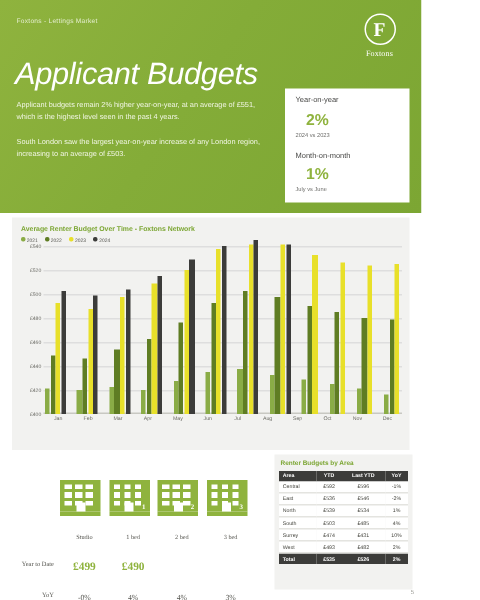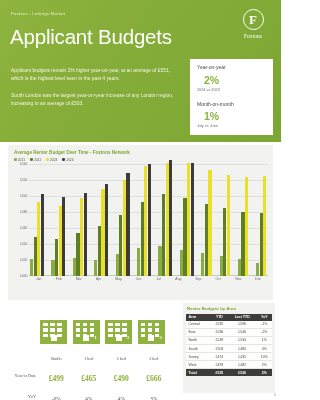--- a/index.html
+++ b/index.html
@@ -16,23 +16,24 @@
     position: absolute;
     left: 0; top: 0;
     width: 281px; height: 142px;
     background: linear-gradient(125deg, #8fb33e 0%, #84ac38 45%, #7ca633 100%);
   }
   .hero-breadcrumb {
     position: absolute; left: 11px; top: 11px;
     font-size: 4.4px; color: #e4eece; letter-spacing: .18px;
   }
   .hero-title {
-    position: absolute; left: 10px; top: 25px;
+    position: absolute; left: 10px; top: 38px;
     font-size: 20.5px; color: #ffffff; font-weight: 400;
     letter-spacing: -.2px;
+    font-style: italic;
   }
   .hero-para {
     position: absolute; left: 11px; width: 172px;
     font-size: 4.9px; color: #f0f5e2; line-height: 1.62;
   }
   .hero-para.p1 { top: 67px; }
   .hero-para.p2 { top: 92px; }
 
   
   .logo {
@@ -469,23 +470,21 @@
     <div class="bed-row r-name" id="rowName">
         <div class="bed-rowlabel"></div>
         <div class="bed-cell"><span class="bed-name">Studio</span></div>
         <div class="bed-cell"><span class="bed-name">1 bed</span></div>
         <div class="bed-cell"><span class="bed-name">2 bed</span></div>
         <div class="bed-cell"><span class="bed-name">3 bed</span></div>
       </div>
     <div class="bed-row r-price" id="rowPrice">
         <div class="bed-rowlabel">Year to Date</div>
         <div class="bed-cell"><span class="bed-price">£499</span></div>
-        <div class="bed-cell"><span class="bed-price">£465</span></div>
         <div class="bed-cell"><span class="bed-price">£490</span></div>
-        <div class="bed-cell"><span class="bed-price">£666</span></div>
       </div>
     <div class="bed-row r-yoy" id="rowYoy">
         <div class="bed-rowlabel">YoY</div>
         <div class="bed-cell"><span class="bed-yoy">-0%</span></div>
         <div class="bed-cell"><span class="bed-yoy">4%</span></div>
         <div class="bed-cell"><span class="bed-yoy">4%</span></div>
         <div class="bed-cell"><span class="bed-yoy">3%</span></div>
       </div>
   </div>
 </div>

